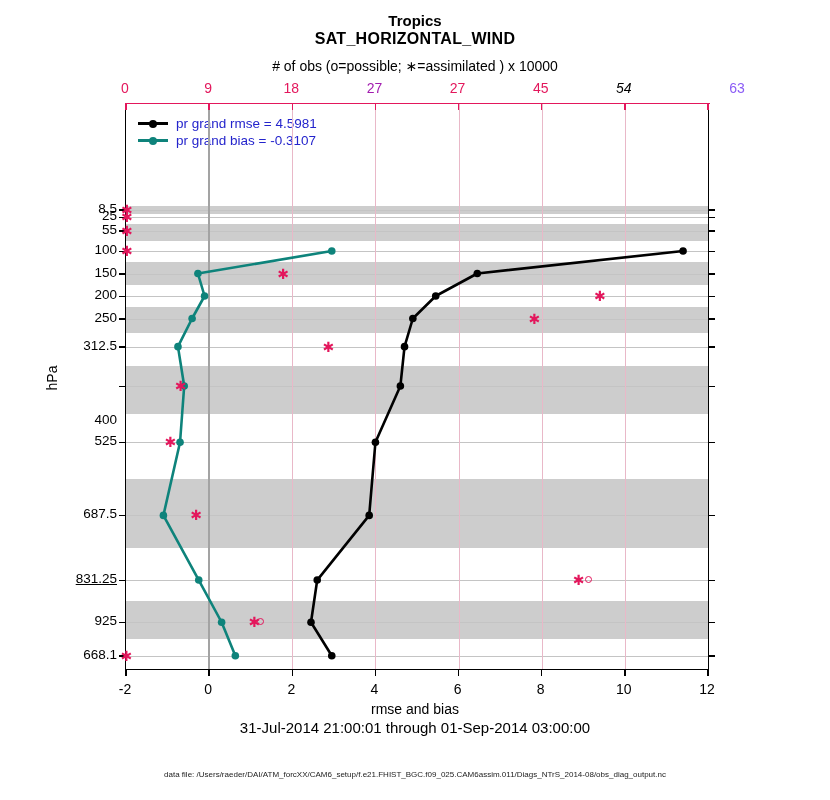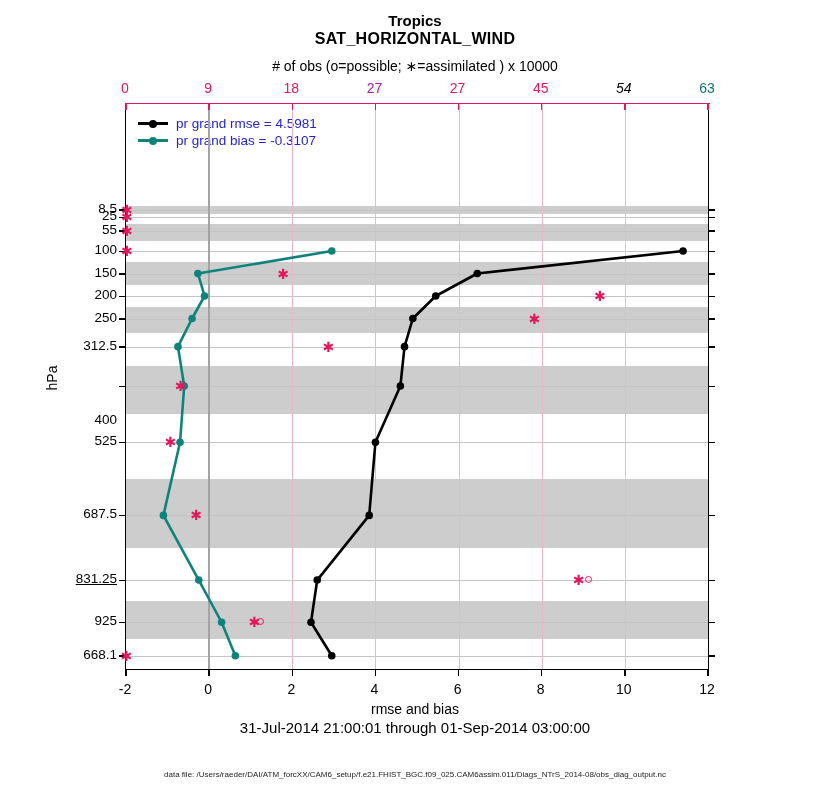--- a/index.html
+++ b/index.html
@@ -207,14 +207,14 @@
     <div class="xtick-label" style="left: 540.714px; top: 681px;">8</div>
     <div class="xtick-label" style="left: 623.857px; top: 681px;">10</div>
     <div class="xtick-label" style="left: 707px; top: 681px;">12</div>
     <div class="toptick-label" style="left: 125px; top: 80px; color: rgb(227, 23, 92);">0</div>
     <div class="toptick-label" style="left: 208.143px; top: 80px; color: rgb(227, 23, 92);">9</div>
     <div class="toptick-label" style="left: 291.286px; top: 80px; color: rgb(227, 23, 92);">18</div>
     <div class="toptick-label" style="left: 374.429px; top: 80px; color: #a21caf;">27</div>
     <div class="toptick-label" style="left: 457.571px; top: 80px; color: rgb(227, 23, 92);">27</div>
     <div class="toptick-label" style="left: 540.714px; top: 80px; color: rgb(227, 23, 92);">45</div>
     <div class="toptick-label" style="left: 623.857px; top: 80px; color: #000000; font-style: italic;">54</div>
-    <div class="toptick-label" style="left: 707px; top: 80px; color: #0f766e;">63</div>
+    <div class="toptick-label" style="left: 737px; top: 80px; color: #8b5cf6;">63</div>
   </div>
 
 </body></html>

